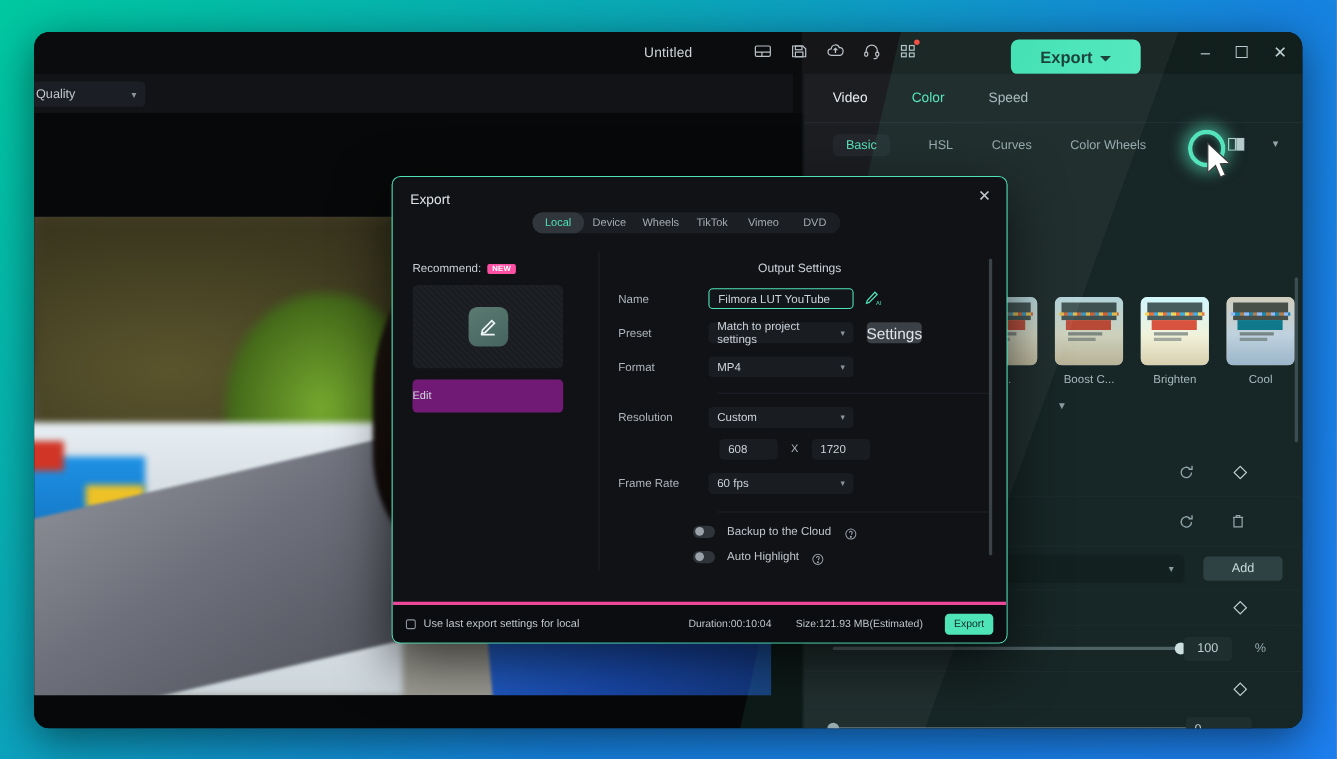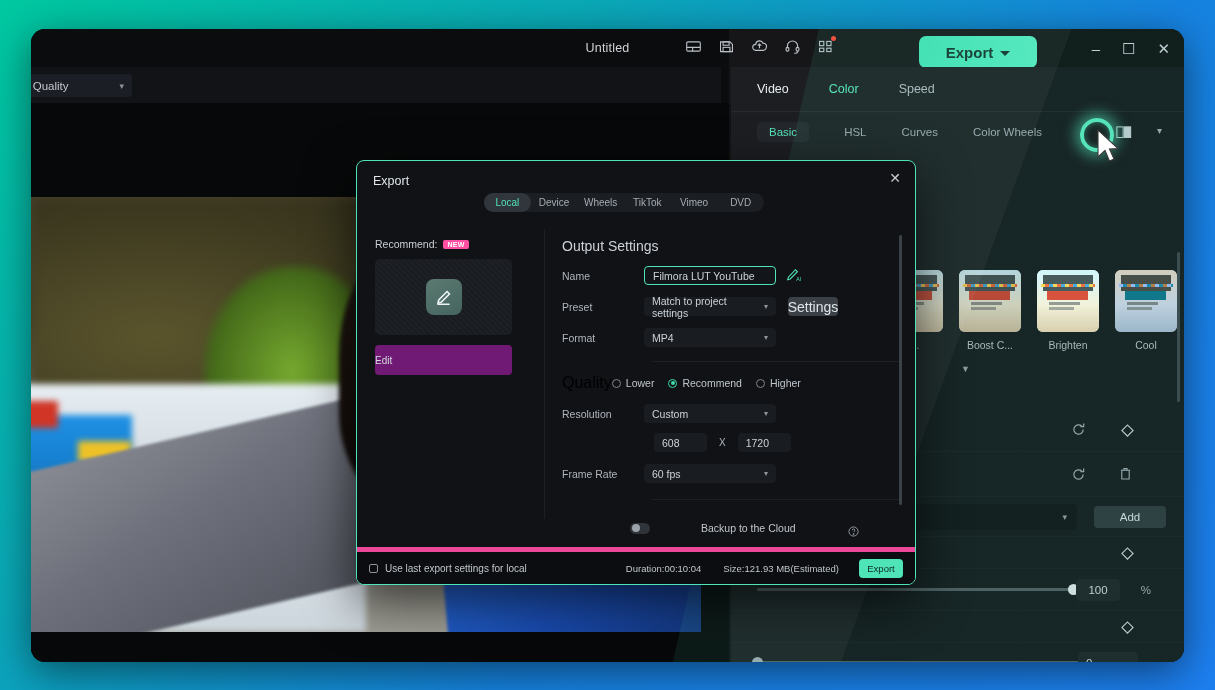--- a/index.html
+++ b/index.html
@@ -279,21 +279,21 @@
     background:linear-gradient(150deg,#5a7a72,#45645d);
     display:flex; align-items:center; justify-content:center;
   }
   .edit-btn{
     margin-top:10px; width:137px; height:30px; border-radius:4px;
     background:#701a75; color:#d2d8dd; font-size:10px;
     display:flex; align-items:center; justify-content:flex-start; cursor:pointer;
   }
   .divider-v{ position:absolute; left:187px; top:8px; width:1px; height:290px; background:#1c2026;}
   .out-col{ position:absolute; left:205px; top:17px; width:330px; }
-  .out-title{ font-size:14px; color:#ccd2d8; }
+  .out-title{ font-size:11px; color:#ccd2d8;text-align:center; }
   .frm{ display:flex; align-items:center; margin-top:12px; }
   .frm .lab{ width:82px; text-align:left; font-size:10.5px; color:#aeb5bc; padding-right:10px;}
   .inp{
     width:132px; height:19px; border-radius:4px; background:#191c21;
     font-size:10.5px; color:#ccd2d8; display:flex; align-items:center; padding:0 8px;
     cursor:text;
   }
   .inp.focus{ border:1px solid #4fe3b8; background:#12161a; }
   .inp .chev{ margin-left:auto; color:#8d949c; font-size:8px;}
   .inp .fold{ margin-left:auto; color:#c4cad0; }
@@ -310,35 +310,35 @@
   .rdot{ width:9px; height:9px; border-radius:50%; border:1.2px solid #7c848c; }
   .rdot.on{ border-color:#3ddba6; position:relative; }
   .rdot.on::after{ content:""; position:absolute; left:1.7px; top:1.7px; width:4px; height:4px;
     border-radius:50%; background:#3ddba6;}
   .dim-row{ display:flex; align-items:center; margin-top:10px; padding-left:92px; }
   .dim-inp{
     width:53px; height:19px; border-radius:4px; background:#191c21;
     font-size:10.5px; color:#ccd2d8; display:flex; align-items:center; padding:0 8px; cursor:text;
   }
   .xsep{ margin:0 12px; font-size:10px; color:#aeb5bc; }
-  .sw-row{ display:flex; align-items:center; margin-top:22px; padding-left:68px;gap:40px; }
+  .sw-row{ display:flex; align-items:center; margin-top:11px; padding-left:68px; }
   .sw{
     width:20px; height:11px; border-radius:6px; background:#2e343a; position:relative;
     margin-right:11px; cursor:pointer;
   }
   .sw i{ position:absolute; left:2px; top:1.5px; width:8px; height:8px; border-radius:50%; background:#9aa2aa;}
   .sw-lab{ font-size:10.5px; color:#bfc6cc; }
   .q-ico{ margin-left:12px; width:11px; height:11px; color:#9aa2aa; cursor:pointer;}
   .dlg-scroll{
     position:absolute; right:13px; top:14px; width:3px; height:270px;
     background:#3a4147; border-radius:2px;
   }
   .dlg-footer{
     position:absolute; left:0; bottom:0; width:100%; height:37px;
-    background:#0b0d10; border-top:5px solid #ec4899; display:flex; align-items:center;
+    background:#0b0d10; border-top:3px solid #ec4899; display:flex; align-items:center;
   }
   .chk{ width:9px;height:9px;border:1.1px solid #8d949c;border-radius:2px;margin:0 7px 0 12px; cursor:pointer;}
   .foot-lab{ font-size:10px; color:#bfc6cc; }
   .foot-info{ margin-left:auto; font-size:9.5px; color:#bfc6cc; display:flex; gap:22px; }
   .export-btn-dlg{
     margin:0 12px 0 20px; width:44px; height:19px; border-radius:4px;
     background:#4fe3b8; color:#0b2b24; font-size:9.5px;
     display:flex; align-items:center; justify-content:center; cursor:pointer;
   }
 </style>
@@ -665,35 +665,20 @@
         <div class="frm">
           <span class="lab">Format</span>
           <div class="inp">
             <span>MP4</span>
             <span class="chev">▾</span>
           </div>
         </div>
 
         <div class="divider-h"></div>
 
-        <div class="radio-row">
-          <span class="lab">Quality</span>
-          <span class="radio">
-            <i class="rdot"></i>
-            <span>Lower</span>
-          </span>
-          <span class="radio">
-            <i class="rdot on"></i>
-            <span>Recommend</span>
-          </span>
-          <span class="radio">
-            <i class="rdot"></i>
-            <span>Higher</span>
-          </span>
-        </div>
 
         <div class="frm">
           <span class="lab">Resolution</span>
           <div class="inp">
             <span>Custom</span>
             <span class="chev">▾</span>
           </div>
         </div>
 
         <div class="dim-row">

